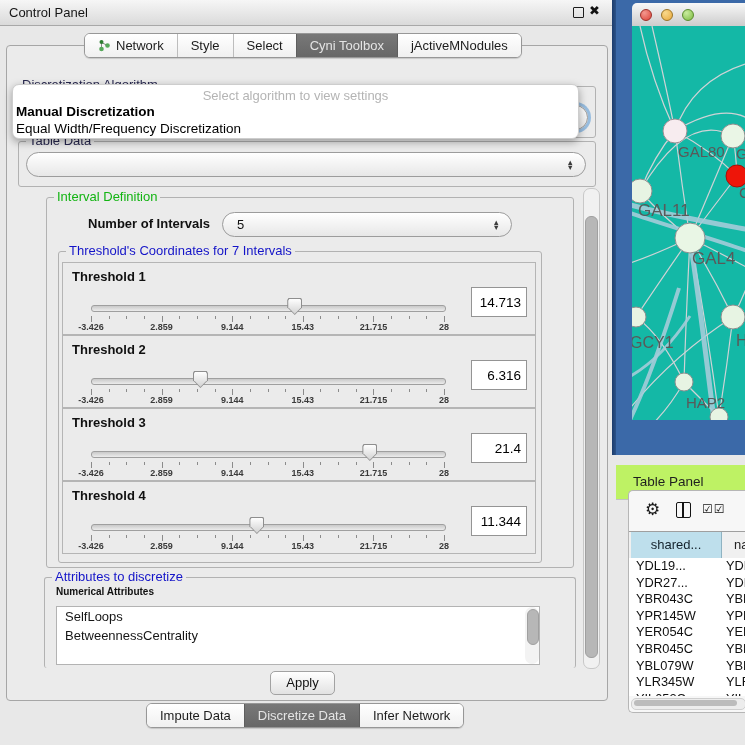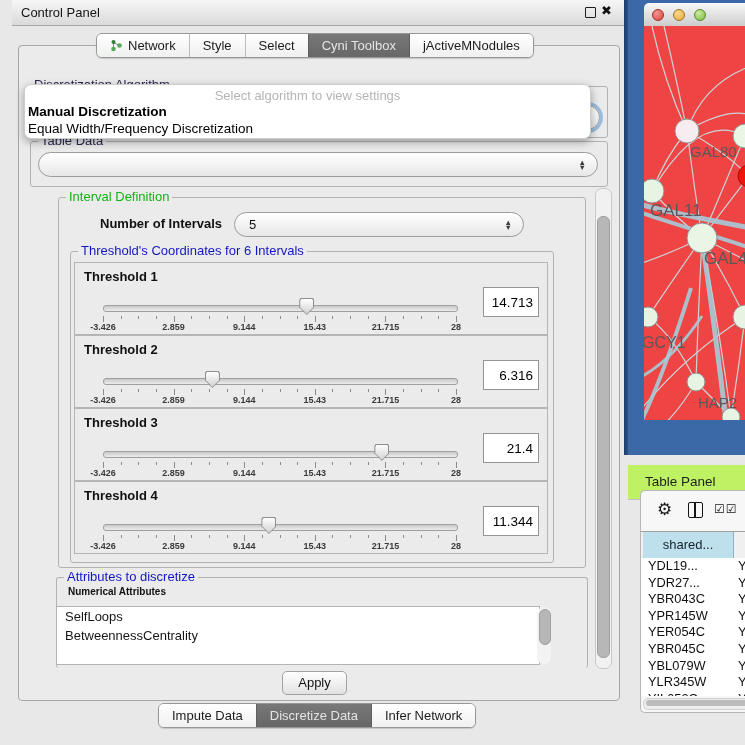--- a/index.html
+++ b/index.html
@@ -1,18 +1,18 @@
 <!DOCTYPE html>
 <html><head>
 <meta charset="utf-8">
 <style>
   html,body{margin:0;padding:0;}
   #app{position:relative;width:745px;height:745px;background:#e8e8e8;overflow:hidden;
        font-family:"Liberation Sans","DejaVu Sans",sans-serif;color:#111;}
-  .abs{position:absolute;margin-left:12px;}
+  .abs{position:absolute;}
   
   #titlebar{left:0;top:0;width:612px;height:25px;background:linear-gradient(#f6f6f6,#dadada);
             border-bottom:1px solid #a8a8a8;}
   #titlebar .t{position:absolute;left:9px;top:5px;font-size:13px;color:#151515;}
   #float-ic{position:absolute;left:573px;top:7px;width:9px;height:9px;border:1.6px solid #1d1d1d;border-radius:1px;}
   #close-ic{position:absolute;left:589px;top:3px;font-size:13px;font-weight:bold;color:#111;}
   
   .seg{display:flex;height:23px;background:#fff;border:1px solid #979797;border-radius:6px;
        box-shadow:0 1px 1px rgba(0,0,0,.15);overflow:hidden;}
   .seg .it{display:flex;align-items:center;gap:5px;padding:0 13px;font-size:13px;color:#1c1c1c;
@@ -60,21 +60,21 @@
   
   #apply{left:270px;top:671px;width:63px;height:22px;border:1px solid #a2a2a2;border-radius:5px;
          background:linear-gradient(#ffffff,#e2e2e2);font-size:13px;text-align:center;line-height:21px;}
   
   #rightbg{left:612px;top:0;width:133px;height:455px;background:#3b69a8;}
   #seam{left:612px;top:0;width:4px;height:455px;background:linear-gradient(90deg,#1c3c6c,#2c5288);}
   #macwin{left:632px;top:3px;width:113px;height:417px;}
   #mactb{position:absolute;left:0;top:0;width:113px;height:23px;background:linear-gradient(#f8f8f8,#cccccc);
          border-bottom:1px solid #8d8d8d;border-top-left-radius:5px;}
   .light{position:absolute;top:5.5px;width:12px;height:12px;border-radius:50%;box-sizing:border-box;}
-  #canvas{position:absolute;left:0;top:23px;width:113px;height:394px;background:#ef4444;overflow:hidden;}
+  #canvas{position:absolute;left:0;top:23px;width:113px;height:394px;background:#14b8a6;overflow:hidden;}
   
   #tp-head{left:616px;top:465px;width:129px;height:34px;background:#bef264;border-bottom:1px solid #c2c2c2;}
   #tp-head .t{position:absolute;left:17px;top:9px;font-size:13.5px;color:#1f1f1f;}
   #tp-body{left:628px;top:490px;width:117px;height:221px;background:#f7f7f7;border:1px solid #b6b6b6;
            border-radius:5px 0 0 5px;border-right:none;overflow:hidden;}
   #tp-toolbar{position:absolute;left:0;top:0;width:117px;height:38px;}
   #gear-ic{position:absolute;left:16px;top:8px;font-size:17px;color:#1a1a1a;}
   #split-ic{position:absolute;left:47px;top:11px;width:13px;height:14px;border:1.8px solid #141414;border-radius:2px;}
   #split-ic:before{content:"";position:absolute;left:5px;top:0;width:1.8px;height:100%;background:#141414;}
   #checks-ic{position:absolute;left:73px;top:11px;font-size:12px;color:#141414;letter-spacing:1px;}
@@ -160,21 +160,21 @@
   </div>
   <div class="abs" style="left:88px;top:216px;font-size:13px;font-weight:bold">Number of Intervals</div>
   <div class="abs combo" style="left:222px;top:212px;width:290px">
     <span>5</span>
     <span class="spin">
         <span>▲</span>
         <span>▼</span>
       </span>
   </div>
   <div class="abs grp" style="left:58px;top:251px;width:482px;height:310px">
-    <span class="gt" style="color:#1414c8">Threshold's Coordinates for 6 Intervals</span>
+    <span class="gt" style="color:#1414c8">Threshold's Coordinates for 7 Intervals</span>
   </div>
   <div id="thresholds">
       <div class="abs tbox" style="top: 262px;">
         <div class="lbl">Threshold 1</div>
         <div class="track"></div>
         <div class="tick" style="left: 28px; height: 6px;"></div>
         <div class="tick" style="left: 45.65px; height: 3px;"></div>
         <div class="tick" style="left: 63.3px; height: 3px;"></div>
         <div class="tick" style="left: 80.95px; height: 3px;"></div>
         <div class="tick" style="left: 98.6px; height: 6px;"></div>

